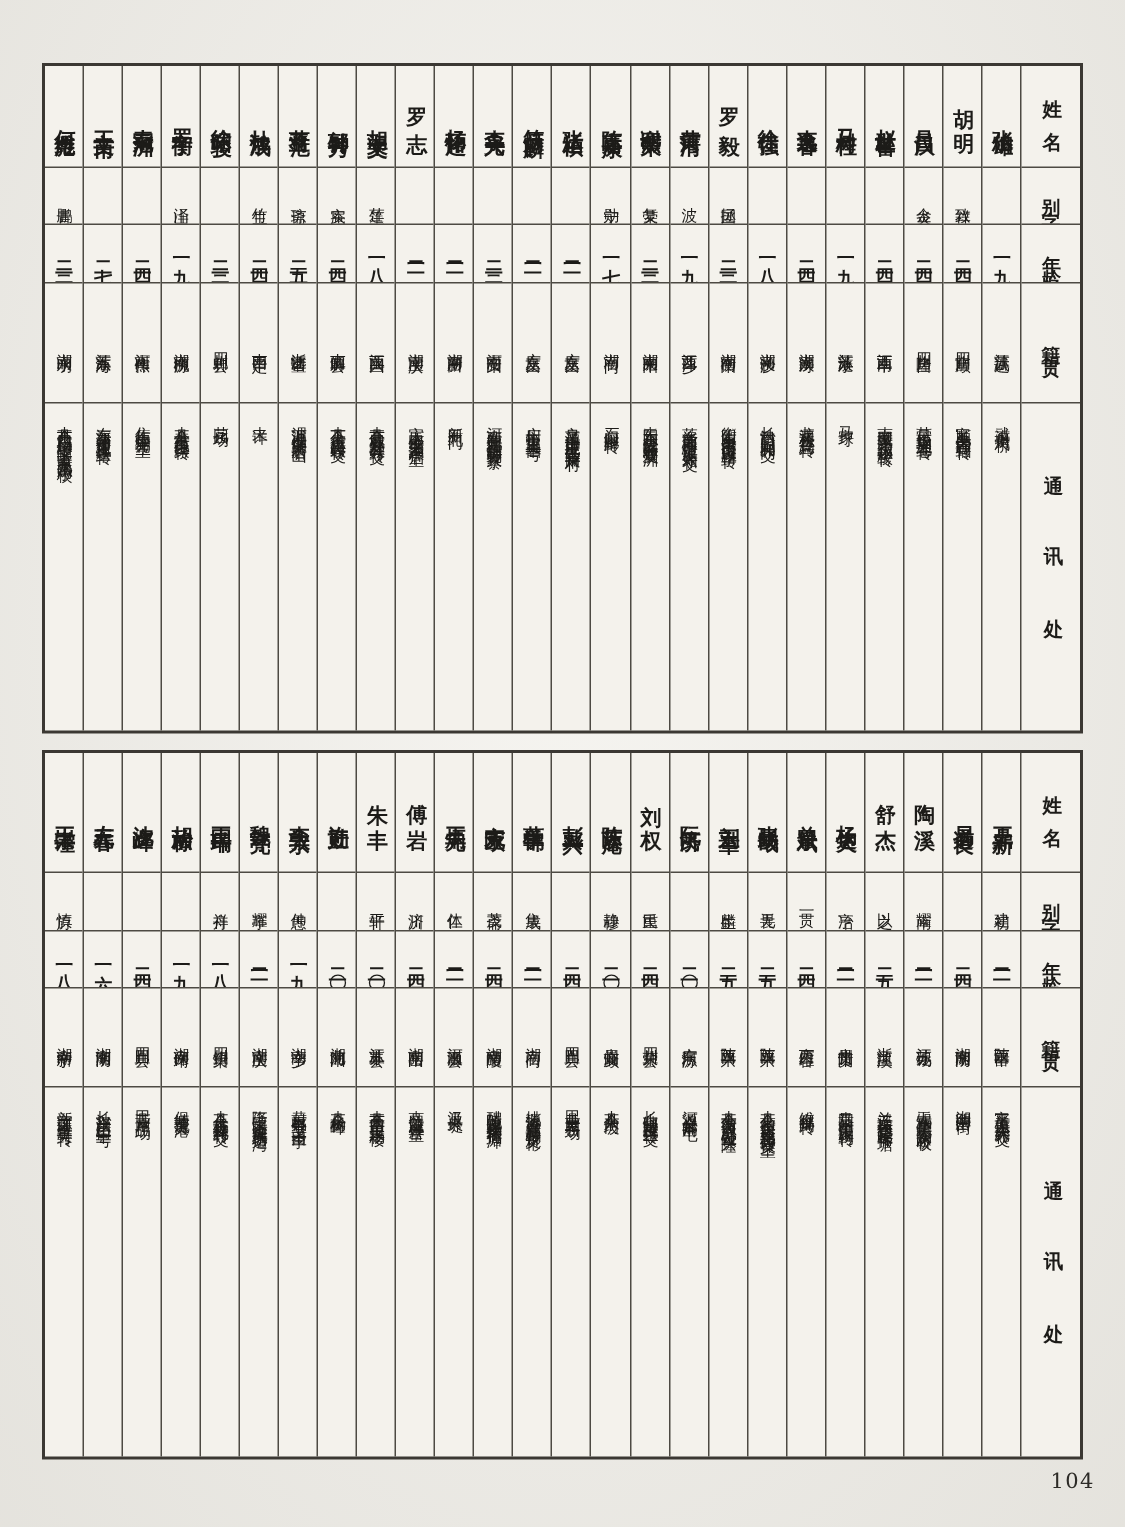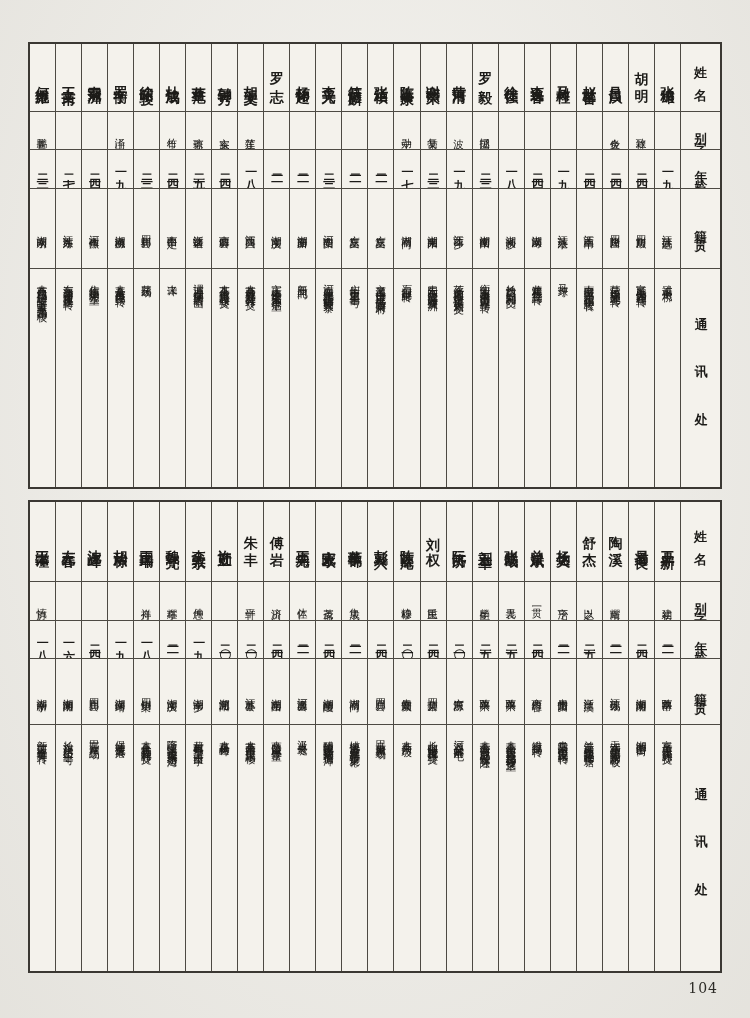--- a/index.html
+++ b/index.html
@@ -62,21 +62,21 @@
   .r-addr span{font-size:10.5px;letter-spacing:1.5px;line-height:12.5px;}
   
   .header-col span{font-weight:700;font-size:13px;}
   .header-col .r-name span{letter-spacing:22px;}
   .header-col .r-alias span,
   .header-col .r-age span,
   .header-col .r-native span{letter-spacing:9px;font-size:12.5px;}
   .header-col .r-addr{align-items:center;padding-top:0;}
   .header-col .r-addr span{letter-spacing:48px;}
   .page-number{
-    position:absolute;right:32px;top:980px;
+    position:absolute;right:20px;top:980px;
     font-family:"DejaVu Serif",serif;
     font-size:14px;color:#2d2b27;letter-spacing:1px;
   }
 </style>
 </head>
 <body>
 
 <div class="page">
   <div class="tables">
 

